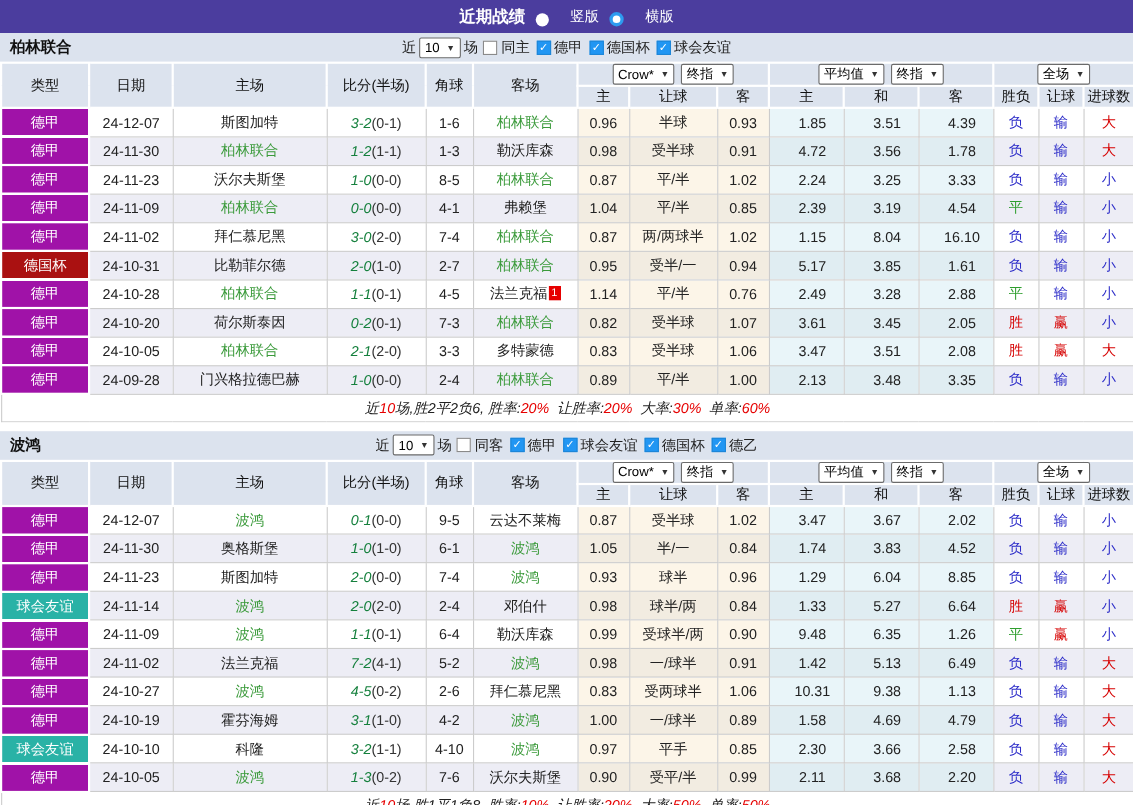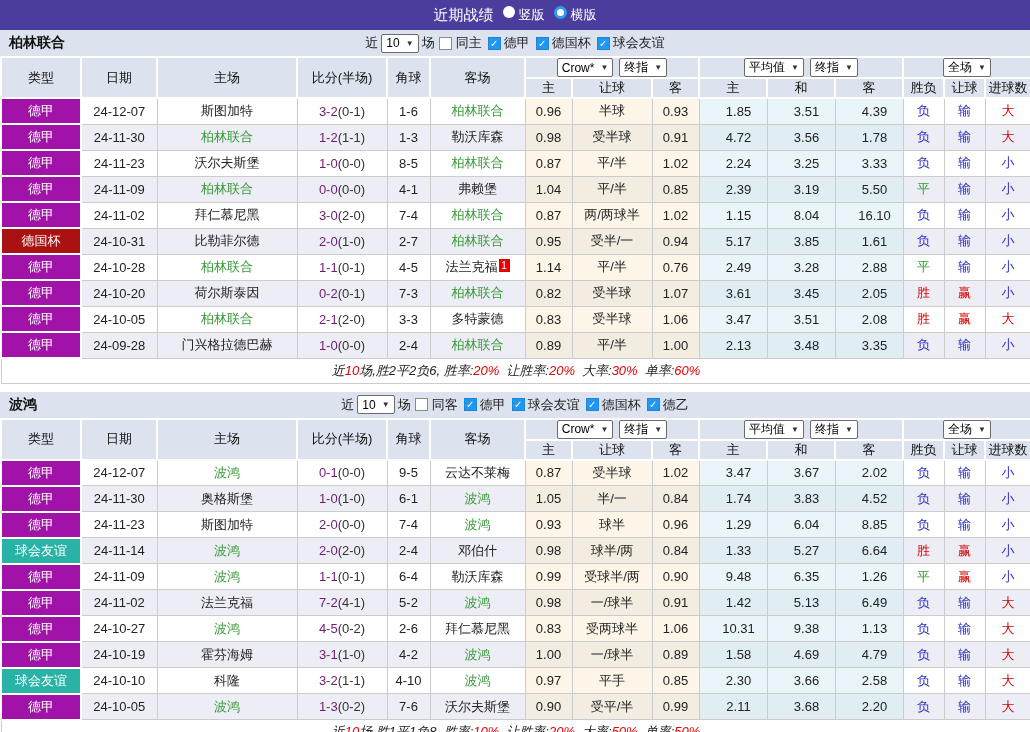--- a/index.html
+++ b/index.html
@@ -8,22 +8,22 @@
     font-family: "Liberation Sans", "DejaVu Sans", sans-serif;
     font-size: 13px;
     color: #222;
     background: #fff;
   }
   
   .topbar {
     height: 30px; background: #4b3d9e; color: #fff;
     display: flex; align-items: center; justify-content: center; gap: 9px;
   }
-  .topbar .title { font-weight: normal; font-size: 15px; }
-  .radio-group { display: flex; align-items: flex-start; gap: 4px; }
+  .topbar .title { font-weight: bold; font-size: 15px; }
+  .radio-group { display: flex; align-items: flex-end; gap: 20px; }
   .radio { width: 12px; height: 12px; border-radius: 50%; background: #fff; display: inline-block; }
   .radio.outline { width: 13px; height: 13px; background: #fff; border: 3px solid #2d9bf0; }
   .radio-label { font-size: 13px; color: #fff; }
   
   .filterbar {
     height: 26px; background: #dce3ee; position: relative;
     display: flex; align-items: center; justify-content: center;
   }
   .filterbar .team {
     position: absolute; left: 9px; font-weight: bold; font-size: 14px; color: #111;
@@ -54,21 +54,21 @@
   tbody tr:nth-child(odd)  td { background: #fff; }
   tbody td.c-odds { background: #fcf5e8 !important; margin-left: 26px; }
   tbody tr:nth-child(even) td.c-odds { background: #f2ece1 !important; }
   tbody td.c-avg { background: #e9f5f9 !important; padding-left: 13px; }
   tbody tr:nth-child(even) td.c-avg { background: #e0edf2 !important; }
   td.c-type { color: #fff; border: 2px solid #fff; font-size: 13px; }
   td.c-type.tp-league   { background: #a012a8 !important; }
   td.c-type.tp-cup      { background: #aa1111 !important; }
   td.c-type.tp-friendly { background: #29b2a6 !important; }
   .grn { color: #3a9a3a; }
-  .ft { color: #701a75; }
+  .ft { color: #15803d; font-style: italic; }
   .ht { color: #333; }
   .red   { color: #d60000 !important; }
   .green { color: #2e9e2e !important; }
   .blue  { color: #2b2bc8 !important; }
   .badge {
     display: inline-block; background: #e60000; color: #fff; font-size: 10px;
     width: 11px; height: 13px; line-height: 13px; margin-left: 1px; vertical-align: 2px;
   }
   tfoot td { height: 25px; background: #fff; font-size: 13px; font-style: italic; }
   tfoot .rnum { color: #e60000; }
@@ -247,21 +247,21 @@
           <td>24-11-09</td>
           <td><span class="grn">柏林联合</span></td>
           <td><span class="ft">0-0</span><span class="ht">(0-0)</span></td>
           <td>4-1</td>
           <td><span class="">弗赖堡</span></td>
           <td class="c-odds">1.04</td>
           <td class="c-odds">平/半</td>
           <td class="c-odds">0.85</td>
           <td class="c-avg">2.39</td>
           <td class="c-avg">3.19</td>
-          <td class="c-avg">5.50</td>
+          <td class="c-avg">4.54</td>
           <td class="green">平</td>
           <td class="blue">输</td>
           <td class="blue">小</td>
         </tr>
         <tr>
           <td class="c-type tp-league">德甲</td>
           <td>24-11-02</td>
           <td><span class="">拜仁慕尼黑</span></td>
           <td><span class="ft">3-0</span><span class="ht">(2-0)</span></td>
           <td>7-4</td>

